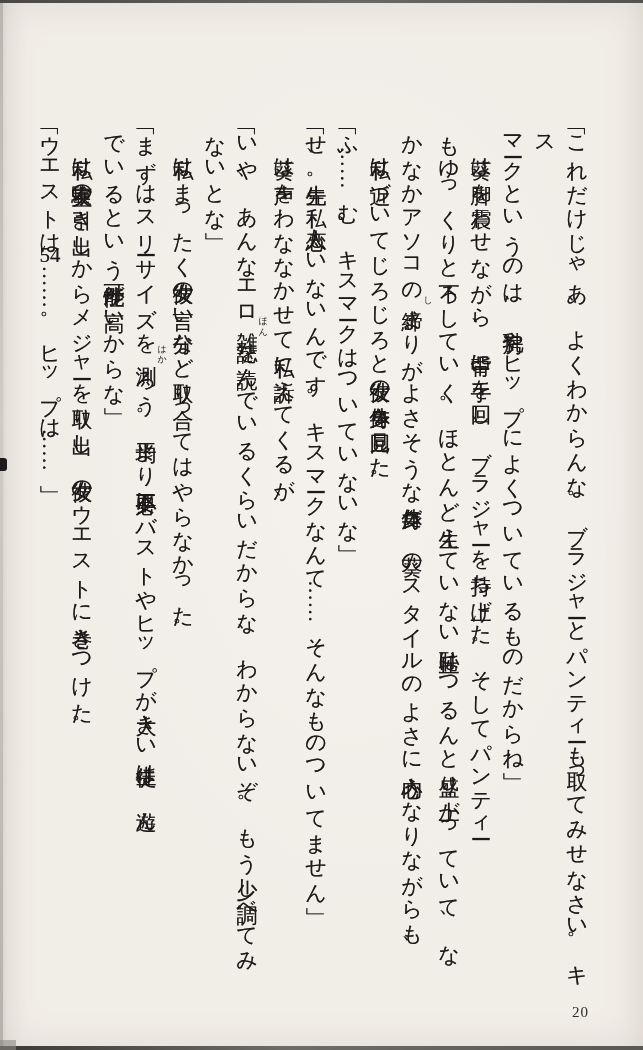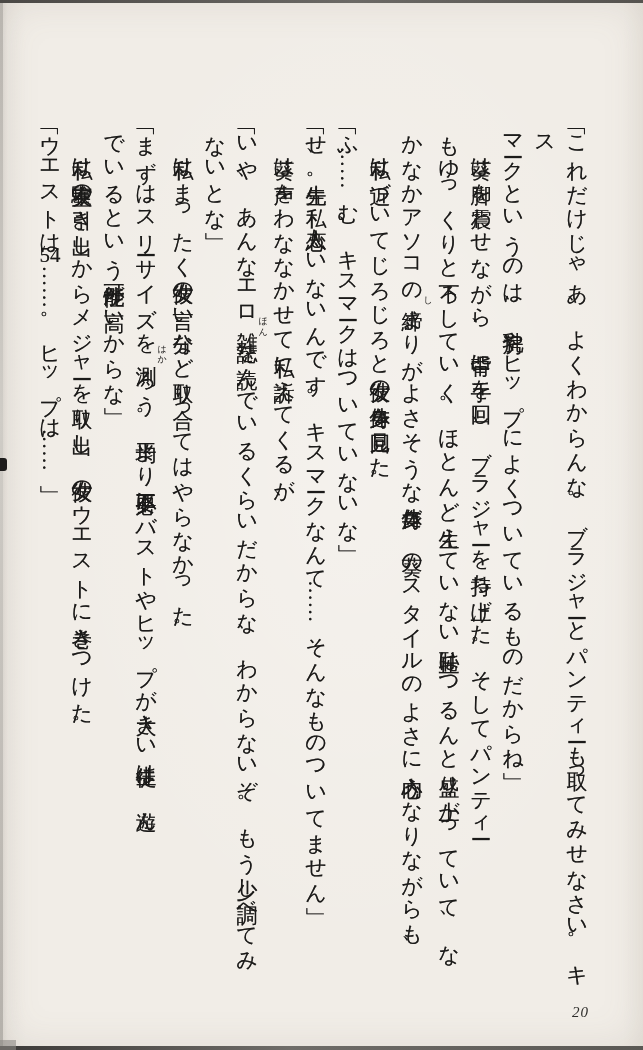--- a/index.html
+++ b/index.html
@@ -79,21 +79,20 @@
   .tcy {
     text-combine-upright: all;
     -webkit-text-combine: horizontal;
     letter-spacing: 0;
   }
   .page-number {
     position: absolute;
     top: 1004px;
     right: 54px;
     font-size: 15px;
-    font-style: italic;
     color: #2e2d2b;
     letter-spacing: 1px;
   }
 </style>
 </head>
 <body>
 
 <div class="page">
   <div class="edge-left"></div>
   <div class="edge-top"></div>

